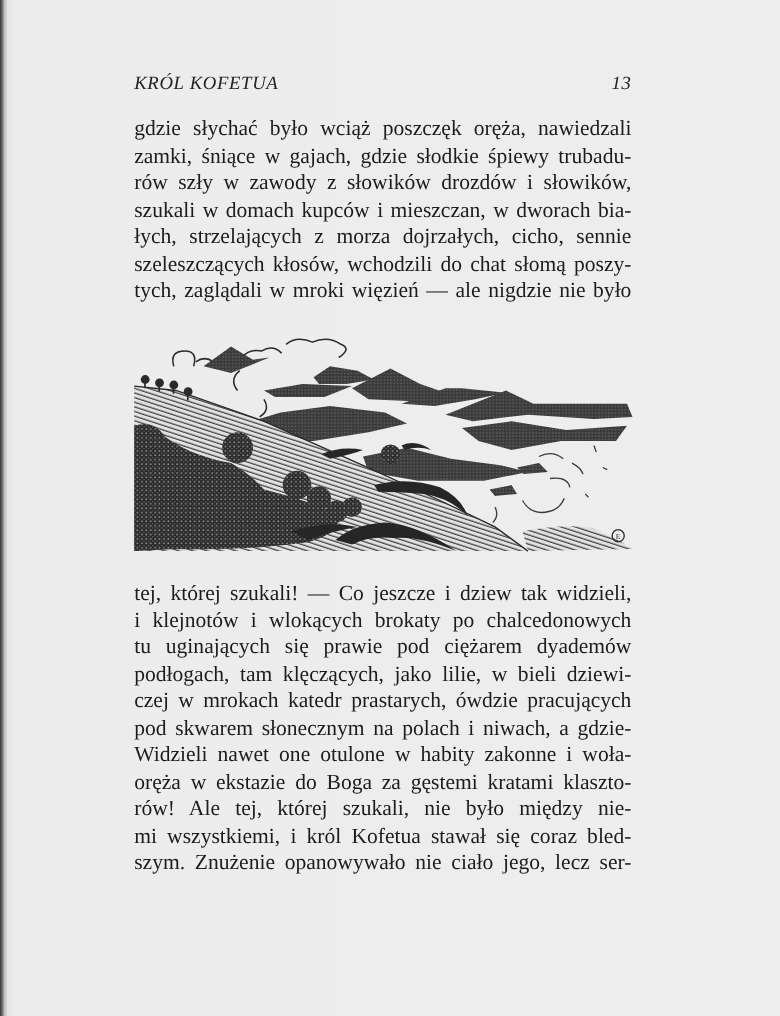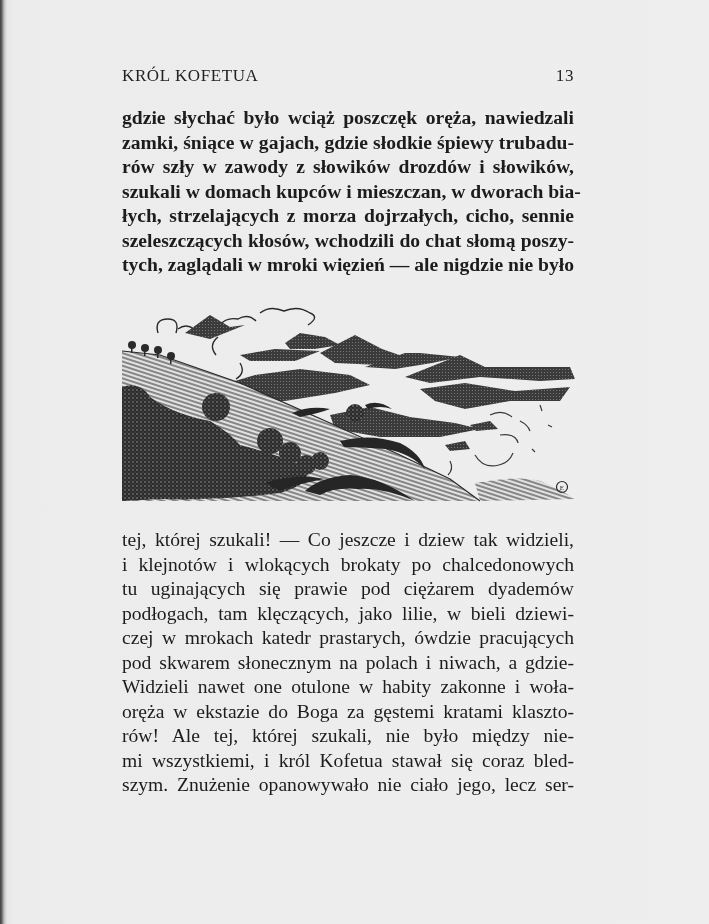--- a/index.html
+++ b/index.html
@@ -9,36 +9,36 @@
       position: relative;
       font-family: "Liberation Serif", "DejaVu Serif", serif;
       color: #1c1c1c;
     }
     .page {
       position: absolute; left: 0; top: 0; width: 709px; height: 924px;
       background: linear-gradient(90deg, #3a3a3a 0px, #6a6a6a 2px, #bdbdbd 4px, #e6e6e6 7px, #ececec 14px, #eeeeee 100%);
     }
     .running-head {
       position: absolute; left: 122px; top: 66px; width: 452px; height: 24px;
-      font-size: 17px; letter-spacing: 0.6px;
+      font-style: italic; font-size: 17px; letter-spacing: 0.6px;
       color: #222;
     }
     .running-head .title { position: absolute; left: 0; top: 0; }
     .running-head .pageno { position: absolute; right: 0; top: 0; font-size: 17px; }
     .block {
       position: absolute; left: 122px; width: 452px;
       font-size: 19.6px; line-height: 24.5px;
     }
     .block .line {
       display: block; white-space: nowrap;
       text-align: justify; text-align-last: justify;
       height: 24.5px;
     }
     .block .line.last { text-align-last: justify; }
-    .block1 { top: 106px; font-weight: bold; }
+    .block1 { top: 106px; }
     .block2 { top: 528px; }
     .illustration {
       position: absolute; left: 120px; top: 305px; width: 460px; height: 198px;
     }
     .illustration svg { display: block; }
   </style>
 </head>
 <body>
 
 <div class="page">

